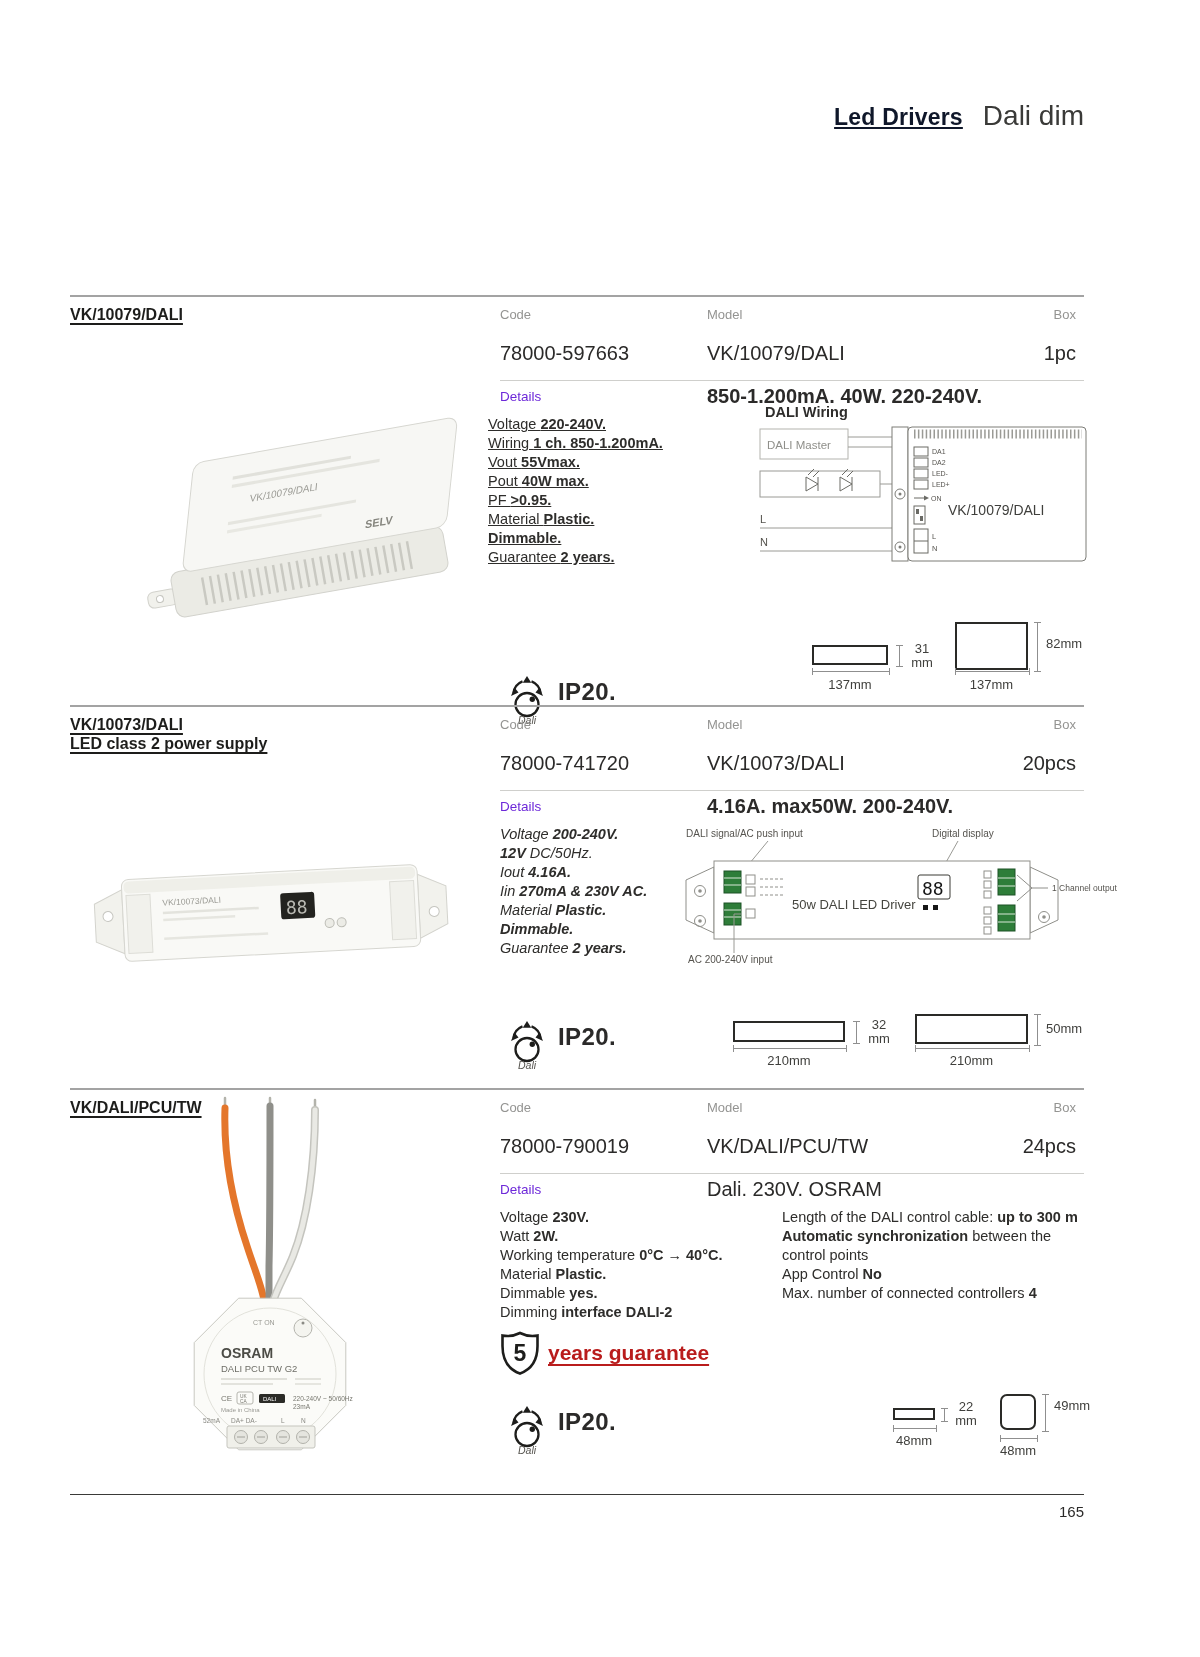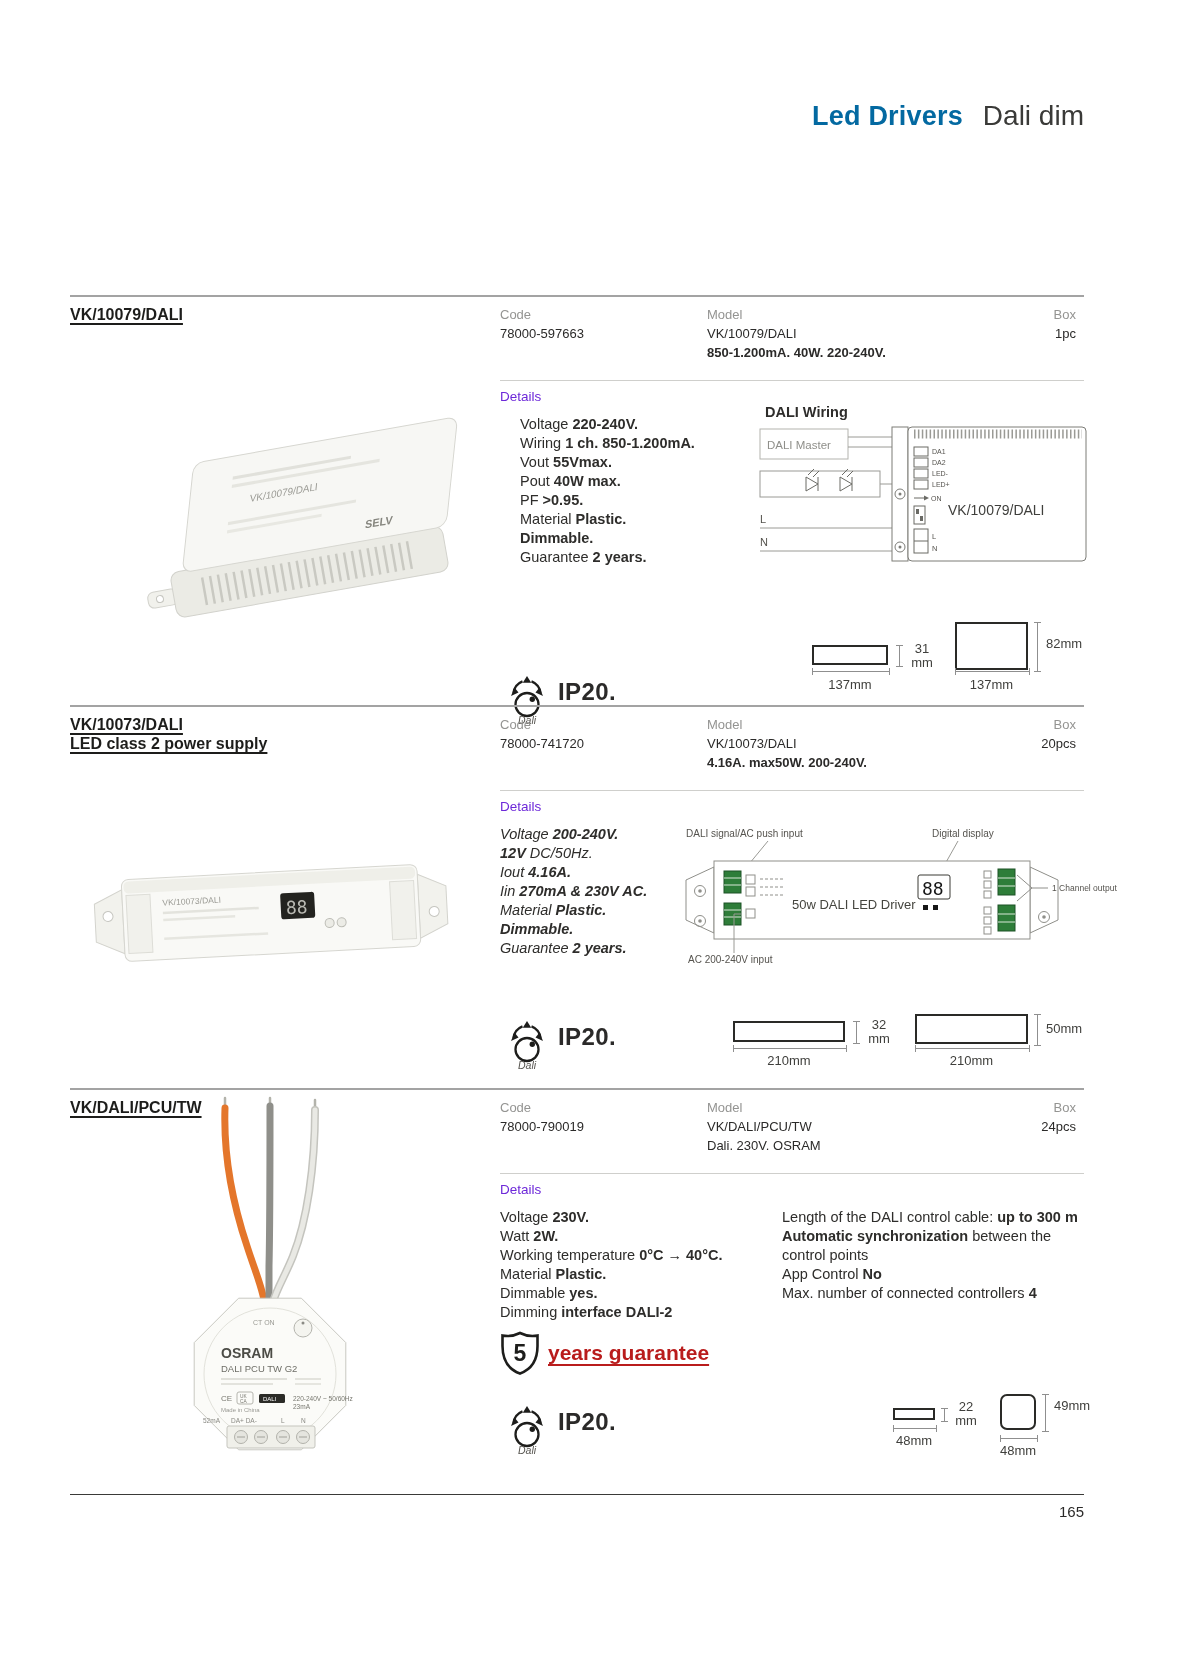--- a/index.html
+++ b/index.html
@@ -1,28 +1,28 @@
 <!DOCTYPE html>
 <html><head>
 <meta charset="utf-8">
 <style>
   html,body{margin:0;padding:0;background:#ffffff;}
   body{font-family:"Liberation Sans", sans-serif; color:#2b2a29;}
   .page{position:relative;width:1200px;height:1657px;background:#fff;overflow:hidden;}
 
   .hdr{position:absolute;left:70px;top:100px;width:1014px;display:flex;justify-content:flex-end;align-items:baseline;gap:20px;}
-  .hdr-title{font-size:27px;font-weight:700;color:#0369a1;letter-spacing:.2px;}
+  .hdr-title{font-size:23px;font-weight:700;color:#0f172a;letter-spacing:.2px;text-decoration:underline;}
   .hdr-sub{font-size:28px;color:#3a3a38;}
 
   .product{position:absolute;left:70px;width:1014px;border-top:2px solid #a3a3a3;}
   .ptitle{position:absolute;left:0;top:8px;font-size:16px;font-weight:700;color:#1d1d1b;
           text-decoration:underline;text-decoration-thickness:1.5px;text-underline-offset:3px;line-height:1.2;}
   .col{position:absolute;top:10px;}
   .col .lab{font-size:13px;color:#949492;}
-  .col .val{font-size:13px;color:#2b2a29;margin-top:4px;}
+  .col .val{font-size:20px;color:#2b2a29;margin-top:20px;}
   .col .val.strong{font-weight:700;}
   .col.right{right:8px;text-align:right;}
   .thin-rule{position:absolute;left:430px;right:0;top:83px;border-top:1px solid #cfcfcc;}
   .details-label{position:absolute;left:430px;top:92px;font-size:13.5px;color:#6d28d9;}
   .rich{position:absolute;font-size:14.5px;line-height:19px;color:#2e2d2b;}
   .rich .b,.b{font-weight:700;}
 
   .photo,.diagram{position:absolute;overflow:visible;}
   .wiring-title{position:absolute;font-size:14.5px;font-weight:700;color:#2e2d2b;}
 
@@ -71,21 +71,21 @@
       <div class="val">VK/10079/DALI</div>
       <div class="val strong">850-1.200mA. 40W. 220-240V.</div>
     </div>
     <div class="col right">
       <div class="lab">Box</div>
       <div class="val">1pc</div>
     </div>
 
     <div class="thin-rule"></div>
     <div class="details-label">Details</div>
-    <div class="rich" style="left:450px;top:118px;width:290px;">
+    <div class="rich" style="left:418px;top:118px;width:290px;text-decoration:underline;">
         <div><span>Voltage </span><span class="b">220-240V.</span></div>
         <div><span>Wiring </span><span class="b">1 ch. 850-1.200mA.</span></div>
         <div><span>Vout </span><span class="b">55Vmax.</span></div>
         <div><span>Pout </span><span class="b">40W max.</span></div>
         <div><span>PF </span><span class="b">&gt;0.95.</span></div>
         <div><span>Material </span><span class="b">Plastic.</span></div>
         <div><span class="b">Dimmable.</span></div>
         <div><span>Guarantee </span><span class="b">2 years.</span></div>
       </div>
 

